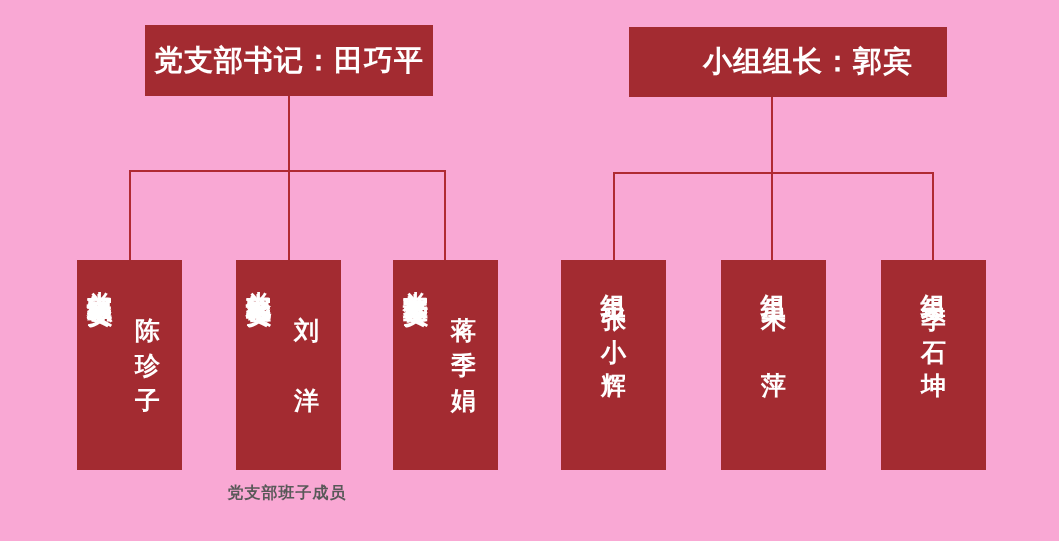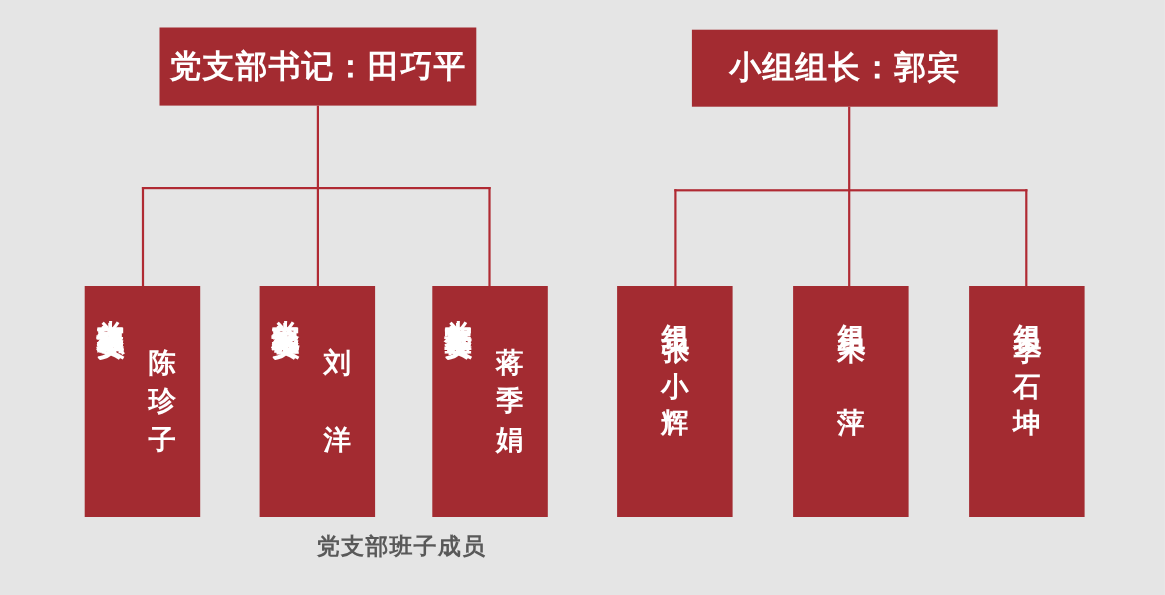--- a/index.html
+++ b/index.html
@@ -1,20 +1,20 @@
 <!DOCTYPE html>
 <html style="--box-color: #a32b31; --line-color: #b02a33; --box-text-color: #ffffff; --caption-color: #595959;"><head>
 <meta charset="utf-8">
 <style>
   html, body { margin: 0; padding: 0; background: #ffffff; }
   .canvas {
     position: relative;
     width: 1059px;
     height: 541px;
-    background: #e5e5e5;
+    background: #f9a8d4;
     font-family: "Liberation Sans", "DejaVu Sans", sans-serif;
     overflow: hidden;
   }
   
   .root-box {
     position: absolute;
     background: var(--box-color);
     color: var(--box-text-color);
     display: flex;
     align-items: center;
@@ -74,22 +74,22 @@
   }
   
   .line {
     position: absolute;
     background: var(--line-color);
   }
   
   .caption {
     position: absolute;
     top: 483px;
-    text-align: right;
-    font-size: 21px;
+    text-align: center;
+    font-size: 16px;
     font-weight: 700;
     color: var(--caption-color);
     letter-spacing: 1px;
     white-space: nowrap;
   }
 </style>
 </head>
 <body>
 
 <div class="canvas">
@@ -120,21 +120,21 @@
     <div class="role-vert">党支部宣传委员</div>
     <div class="name-vert">
         <span>蒋</span>
         <span>季</span>
         <span>娟</span>
       </div>
   </div>
 
   <div class="caption" style="left:132px; width:310px;">党支部班子成员</div>
 
-  <div class="root-box" style="left:629px; top:27px; width:278px; height:70px;">小组组长：郭宾</div>
+  <div class="root-box" style="left:629px; top:27px; width:278px; height:70px;padding-left:40px;">小组组长：郭宾</div>
 
   <div class="line" style="left:771px; top:97px; width:2px; height:163px;"></div>
   <div class="line" style="left:613px; top:172px; width:321px; height:2px;"></div>
   <div class="line" style="left:613px; top:172px; width:2px; height:88px;"></div>
   <div class="line" style="left:932px; top:172px; width:2px; height:88px;"></div>
 
   <div class="member-box one-col" style="left:561px;">
     <div class="role-vert">组员</div>
     <div class="name-vert">
         <span>张</span>

